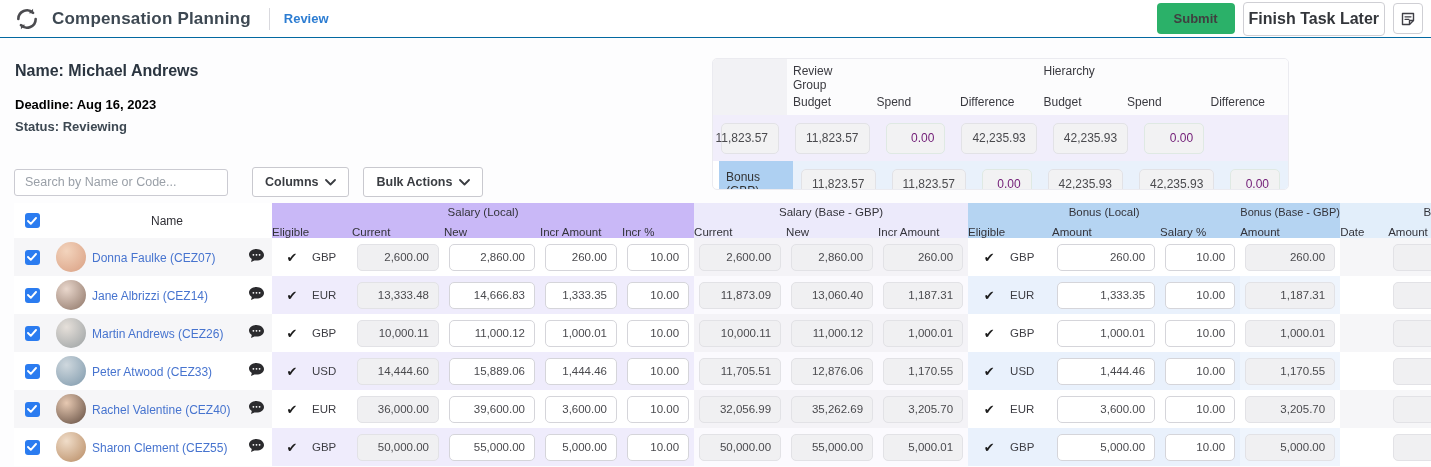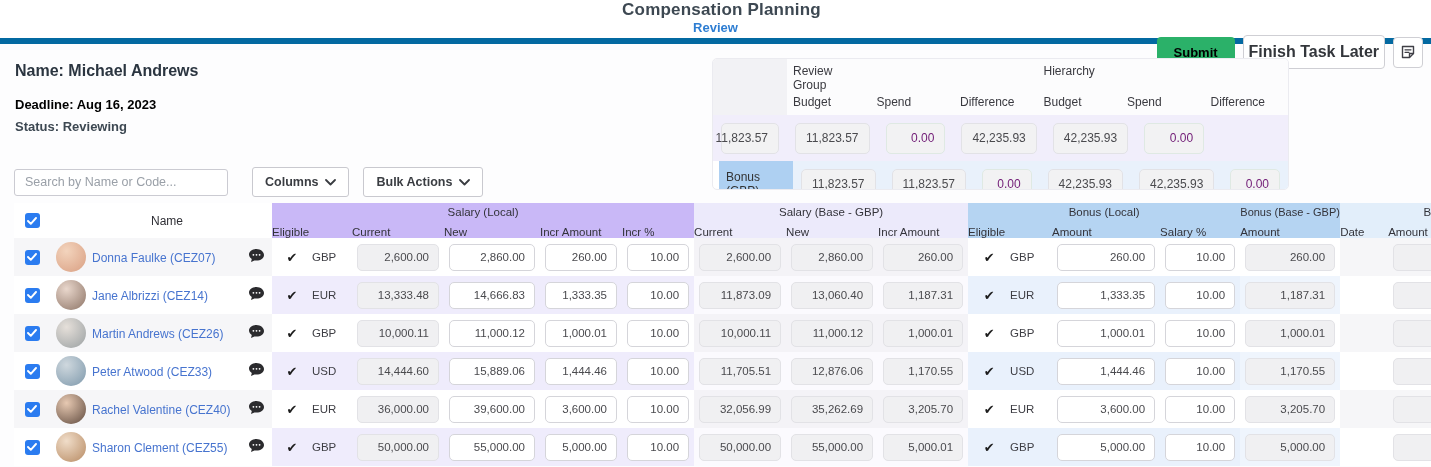--- a/index.html
+++ b/index.html
@@ -1,27 +1,27 @@
 <!DOCTYPE html>
 <html><head>
 <meta charset="utf-8">
 <style>
   * { margin:0; padding:0; box-sizing:border-box; }
   html,body { width:1431px; height:467px; overflow:hidden; background:#fdfdfe;
     font-family:"Liberation Sans","DejaVu Sans",sans-serif; }
 
   
-  .topbar { position:absolute; left:0; top:0; width:1431px; height:44px; background:#fff;
-    border-bottom:6px solid #0369a1; display:flex; align-items:center;flex-direction:column; }
+  .topbar { position:absolute; left:0; top:0; width:1431px; height:38px; background:#fff;
+    border-bottom:1px solid #0369a1; display:flex; align-items:center; }
   .logo { margin-left:14px; width:26px; height:26px; }
   .app-title { margin-left:12px; font-size:17px; font-weight:700; color:#3d4852; letter-spacing:.2px; }
   .nav-sep { width:1px; height:22px; background:#d9d9de; margin:0 14px 0 18px; }
   .nav-review { font-size:13px; font-weight:700; color:#2d7dd2; cursor:pointer; }
   .topbar-right { margin-left:auto; display:flex; align-items:center; gap:8px; margin-right:8px; }
-  .btn-submit { background:#2bb169; color:#000000; font-size:13px; font-weight:700; border:none;
+  .btn-submit { background:#2bb169; color:#404040; font-size:13px; font-weight:700; border:none;
     border-radius:4px; padding:8px 17px; cursor:pointer; }
   .btn-finish { background:#fff; color:#33363b; font-size:16px; font-weight:700;
     border:1px solid #cfcfd4; border-radius:4px; padding:7px 5px; cursor:pointer; }
   .btn-note { background:#fff; border:1px solid #cfcfd4; border-radius:4px; width:30px; height:31px;
     display:flex; align-items:center; justify-content:center; cursor:pointer; }
 
   
   .plan-name { position:absolute; left:15px; top:62px; font-size:16px; font-weight:700; color:#2b3540; }
   .plan-deadline { position:absolute; left:15px; top:97px; font-size:13px; font-weight:700; color:#000000; }
   .plan-status { position:absolute; left:15px; top:119px; font-size:13px; font-weight:700; color:#3d4852; }

